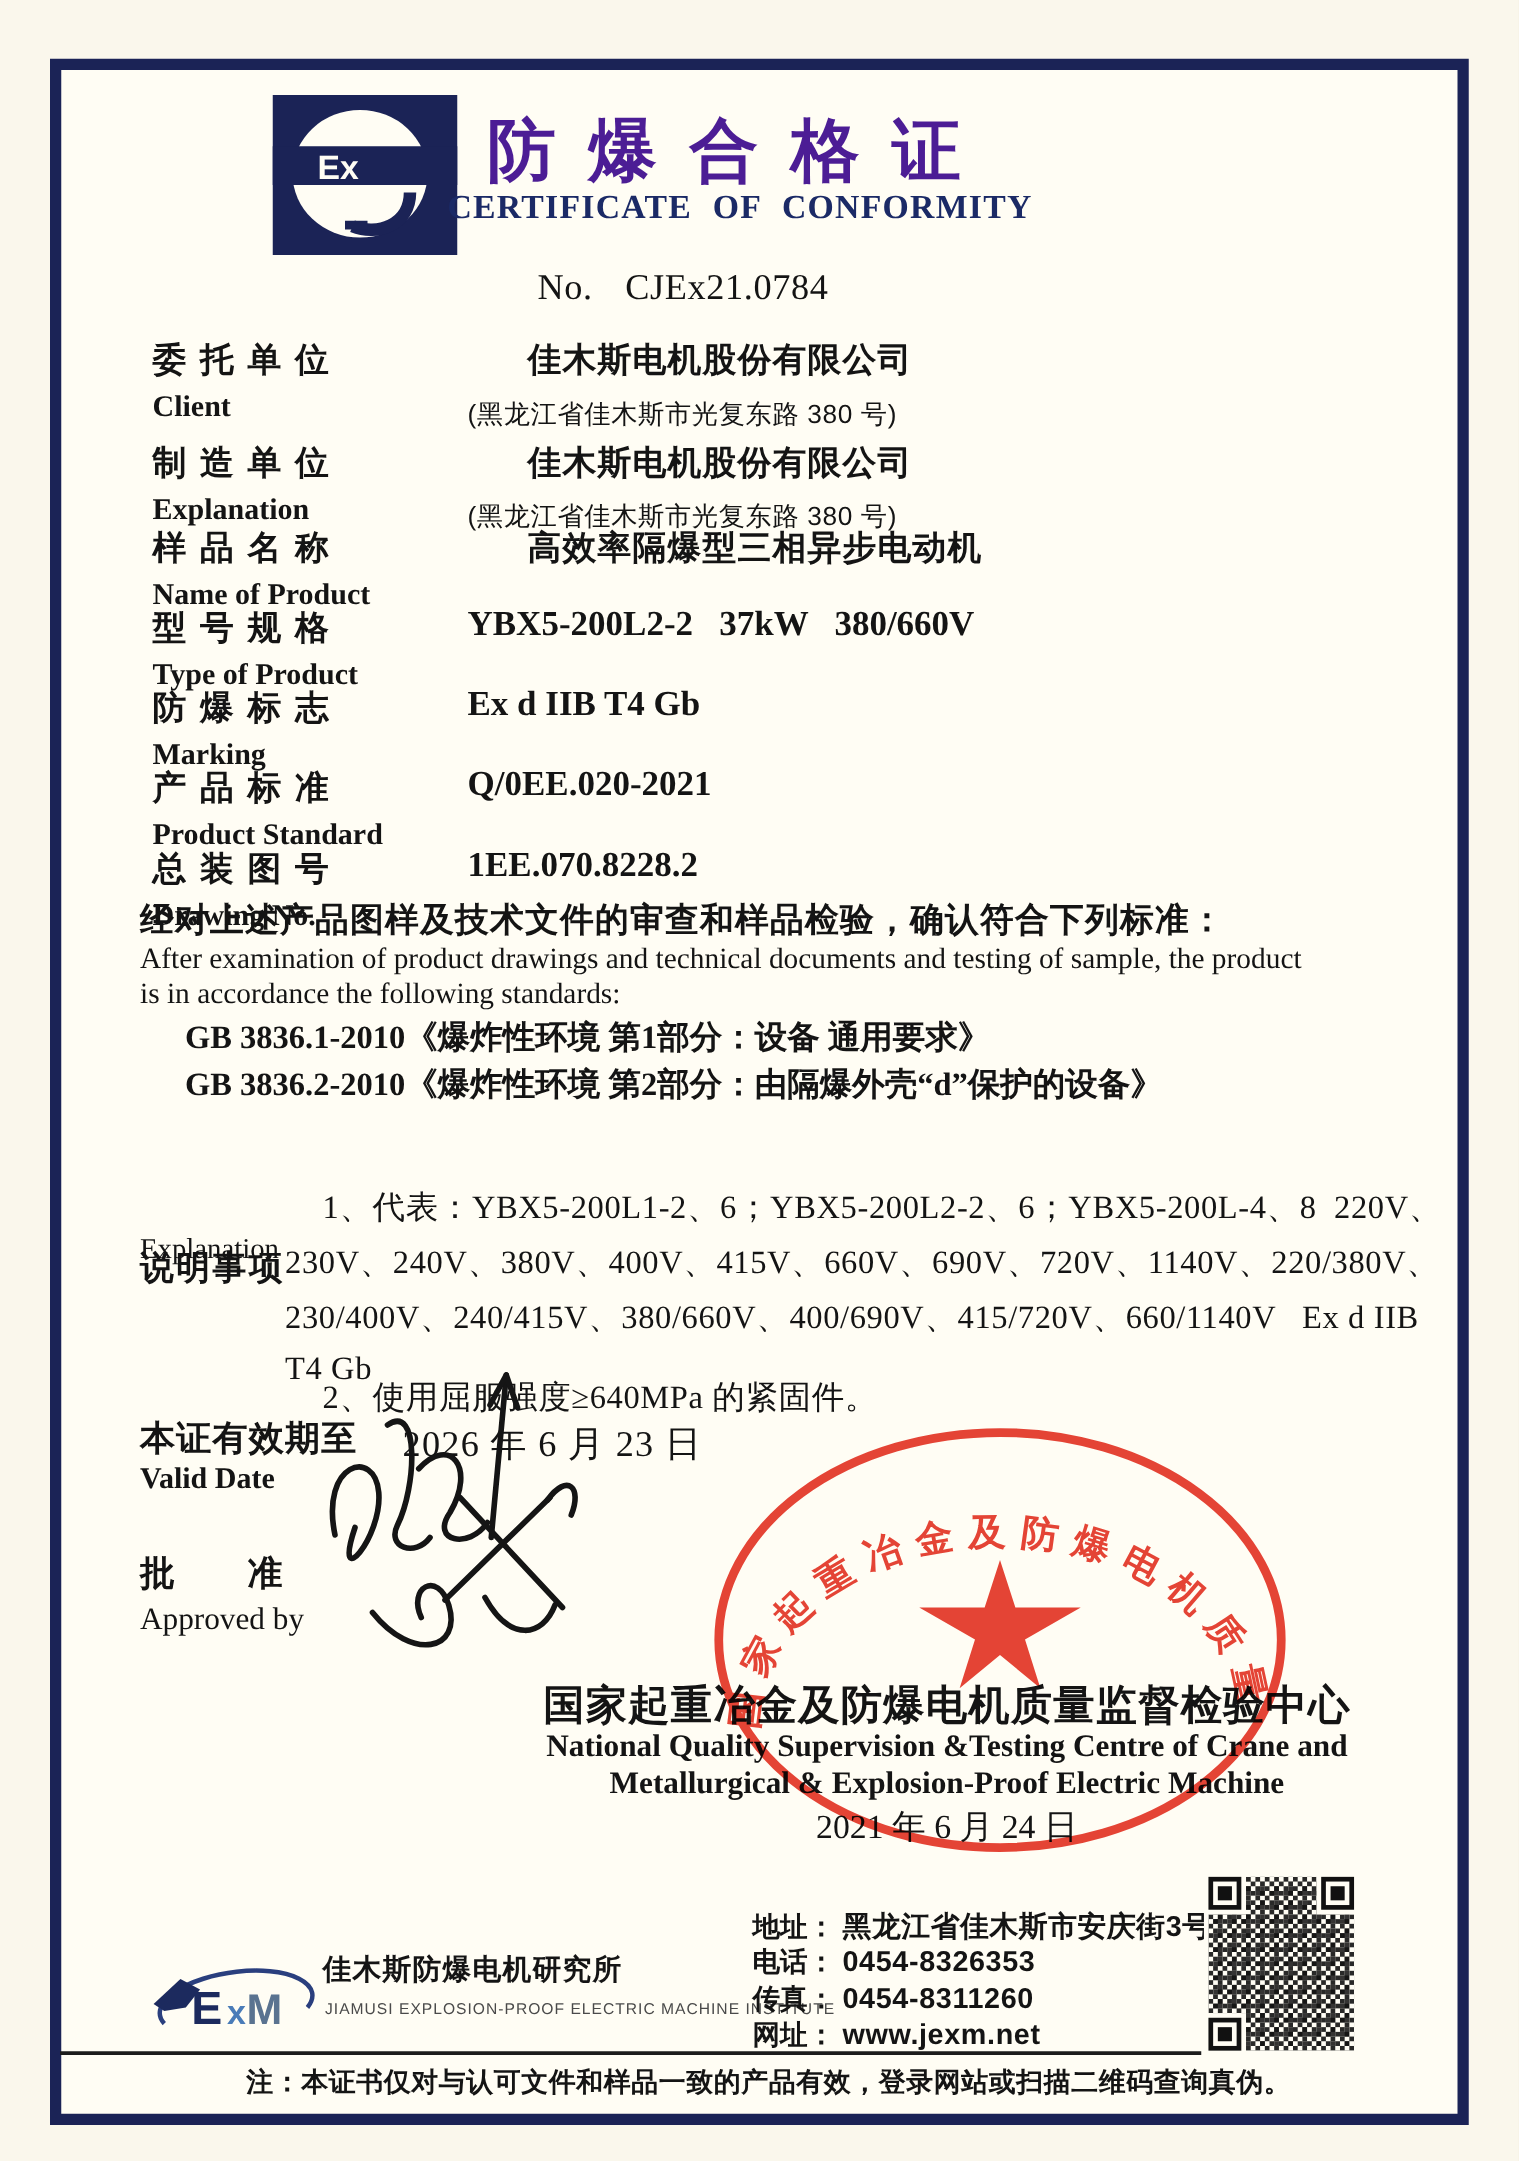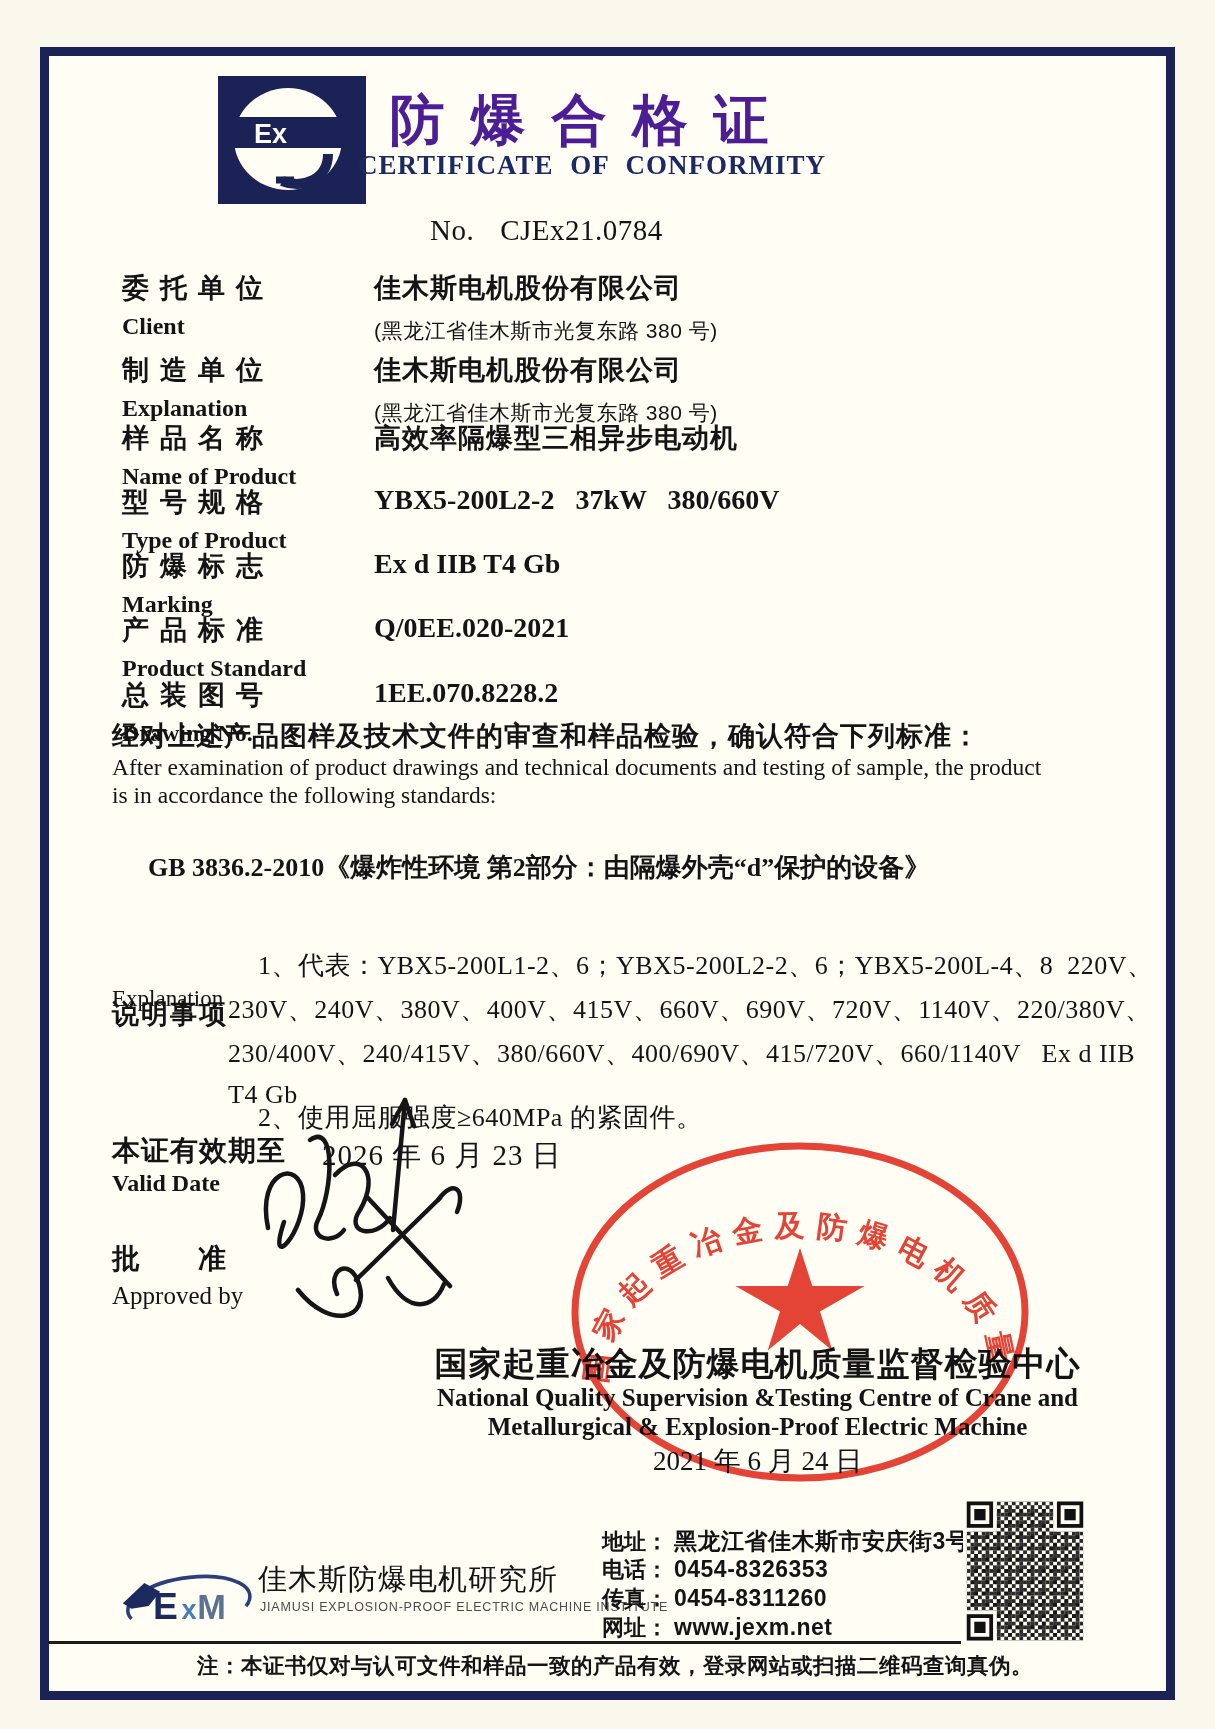--- a/index.html
+++ b/index.html
@@ -17,21 +17,21 @@
   .no-line{left:430px;top:214px;font-size:29px;font-family:"Liberation Serif","DejaVu Serif",serif;
            font-weight:500;letter-spacing:.5px;}
   .no-line .no-val{margin-left:26px;margin-top:16px;}
 
   .row{position:absolute;left:0;width:100%;}
   .flabel{position:absolute;left:122px;top:0;}
   .flabel .zh{font-size:27px;font-weight:bold;letter-spacing:11px;white-space:nowrap;}
   .flabel .en{font-size:24px;font-weight:600;margin-top:7px;
               font-family:"Liberation Serif","DejaVu Serif",serif;}
   .fvalue{position:absolute;left:374px;top:0;width:740px;}
-  .v-cjk{font-size:27px;font-weight:600;letter-spacing:1px;white-space:pre-wrap;}
+  .v-cjk{font-size:27px;font-weight:600;letter-spacing:1px;white-space:pre-wrap;margin-left:48px;}
   .v-lat{font-size:28px;font-weight:bold;font-family:"Liberation Serif","DejaVu Serif",serif;
          white-space:pre-wrap;}
   .v-sub{font-size:21px;font-weight:500;margin-top:11px;letter-spacing:.5px;}
 
   .stmt-zh{left:112px;top:718px;font-size:27px;font-weight:bold;letter-spacing:1px;white-space:nowrap;}
   .stmt-en{left:112px;top:753px;font-size:23.5px;line-height:28px;width:1000px;
            font-family:"Liberation Serif","DejaVu Serif",serif;}
   .std-line{font-size:26px;font-weight:600;font-family:"Liberation Serif","DejaVu Serif",serif;
             white-space:nowrap;}
 
@@ -55,21 +55,21 @@
              letter-spacing:1px;white-space:nowrap;z-index:3;}
   .issuer-en{left:370px;top:1383px;width:775px;text-align:center;font-size:25px;font-weight:bold;
              font-family:"Liberation Serif","DejaVu Serif",serif;line-height:29px;z-index:3;}
   .issuer-date{left:370px;top:1443px;width:775px;text-align:center;font-size:27px;font-weight:500;
                font-family:"Liberation Serif","DejaVu Serif",serif;z-index:3;}
 
   .stamp{left:566px;top:1138px;width:468px;height:348px;z-index:4;
          mix-blend-mode:multiply;opacity:.92;}
   .sig{left:238px;top:1078px;width:265px;height:268px;z-index:5;}
 
-  .inst-zh{left:258px;top:1560px;font-size:29px;font-weight:normal;letter-spacing:1px;white-space:nowrap;}
+  .inst-zh{left:258px;top:1560px;font-size:23px;font-weight:bold;letter-spacing:1px;white-space:nowrap;}
   .inst-en{left:260px;top:1600px;font-size:12.5px;font-weight:500;letter-spacing:.8px;color:#4a4a4a;
            white-space:nowrap;}
   .contact-row{position:absolute;left:602px;white-space:nowrap;}
   .contact-row .cl{font-size:22px;font-weight:bold;}
   .contact-row .cv{font-size:23px;font-weight:600;margin-left:6px;letter-spacing:.5px;}
   .rule{left:48px;top:1641px;width:913px;height:3px;background:#1c1c1c;}
   .note{left:197px;top:1651px;font-size:21.5px;font-weight:bold;letter-spacing:.5px;white-space:nowrap;}
 </style>
 </head>
 <body>
@@ -155,20 +155,21 @@
     <div class="fvalue">
         <div class="v-lat" style="font-weight:600">1EE.070.8228.2</div>
       </div>
   </div>
 
   <div class="abs stmt-zh">经对上述产品图样及技术文件的审查和样品检验，确认符合下列标准：</div>
   <div class="abs stmt-en">
     <div>After examination of product drawings and technical documents and testing of sample, the product</div>
     <div>is in accordance the following standards:</div>
   </div>
+  <div class="abs std-line" style="left:148px;top:812px">GB 3836.1-2010《爆炸性环境 第1部分：设备 通用要求》</div>
   <div class="abs std-line" style="left:148px;top:850px">GB 3836.2-2010《爆炸性环境 第2部分：由隔爆外壳“d”保护的设备》</div>
 
   <div class="abs expl-label-zh">说明事项</div>
   <div class="abs expl-label-en">Explanation</div>
   <div class="abs expl-line" style="left:258px;top:948px">1、代表：YBX5-200L1-2、6；YBX5-200L2-2、6；YBX5-200L-4、8  220V、</div>
   <div class="abs expl-line" style="left:228px;top:992px">230V、240V、380V、400V、415V、660V、690V、720V、1140V、220/380V、</div>
   <div class="abs expl-line" style="left:228px;top:1036px">230/400V、240/415V、380/660V、400/690V、415/720V、660/1140V   Ex d IIB</div>
   <div class="abs expl-line" style="left:228px;top:1080px">T4 Gb</div>
   <div class="abs expl-line" style="left:258px;top:1100px">2、使用屈服强度≥640MPa 的紧固件。</div>
 

